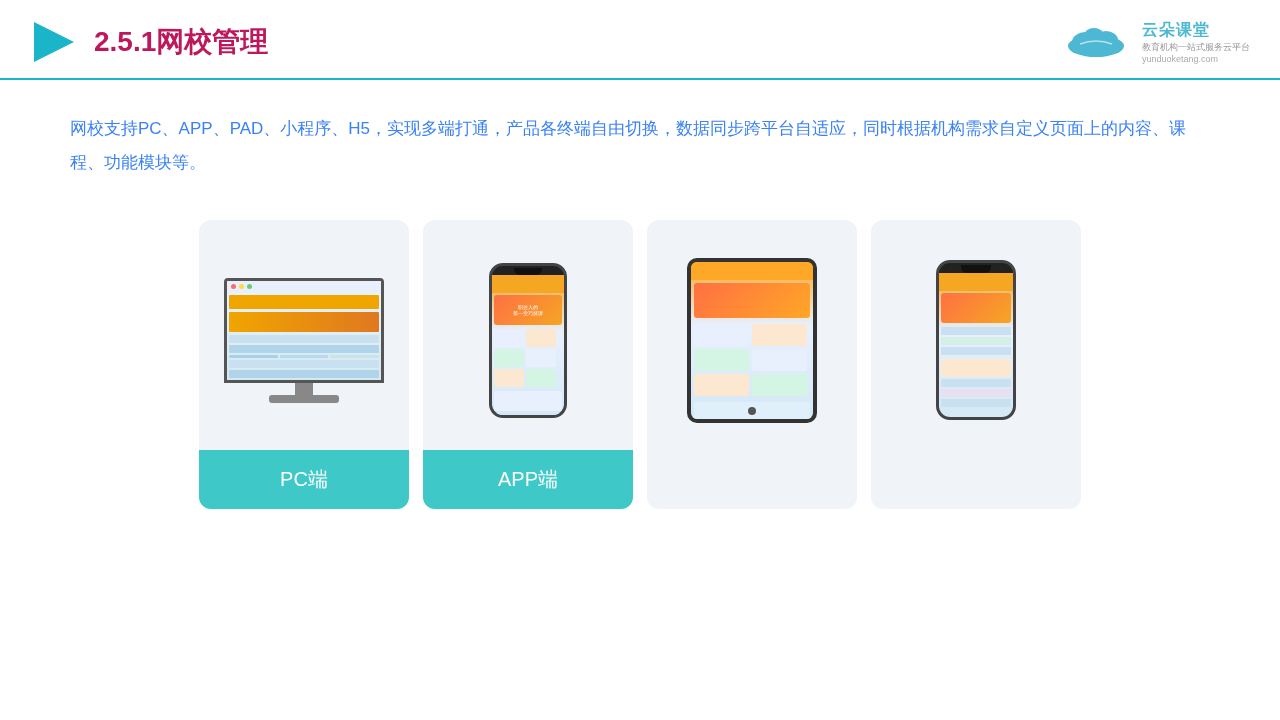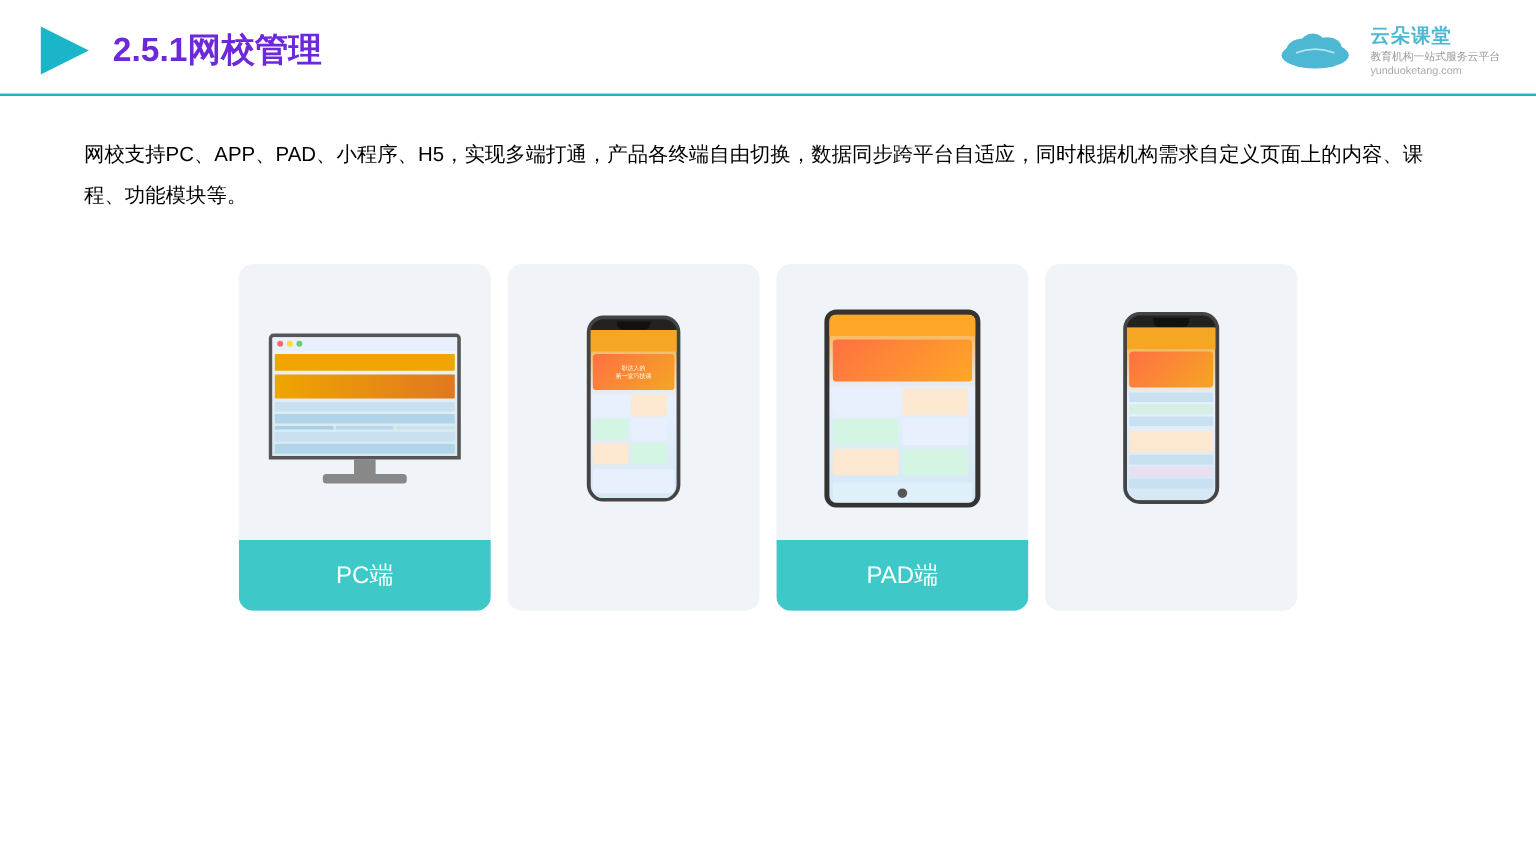--- a/index.html
+++ b/index.html
@@ -25,28 +25,28 @@
       align-items: center;
       gap: 16px;
     }
     .play-icon {
       width: 48px;
       height: 48px;
     }
     .page-title {
       font-size: 28px;
       font-weight: bold;
-      color: #6d28d9;
+      color: #be185d;
     }
 
     
     .description {
       padding: 32px 70px 0 70px;
       font-size: 17px;
-      color: #000000;
+      color: #3b82f6;
       line-height: 2;
     }
 
     
     .cards-container {
       display: flex;
       gap: 14px;
       padding: 30px 60px 30px 60px;
       margin-top: 10px;
       justify-content: center;
@@ -378,20 +378,21 @@
             <div class="ps-item ps-item3"></div>
             <div class="ps-item"></div>
             <div class="ps-item ps-item2"></div>
             <div class="ps-item ps-item3"></div>
           </div>
           <div style="margin:2px;height:20px;background:#e8f0fe;border-radius:2px;"></div>
           <div style="margin:2px;height:15px;background:#d4e8f5;border-radius:2px;"></div>
         </div>
       </div>
     </div>
+    <div class="card-label">APP端</div>
   </div>
 
   <div class="card">
     <div class="card-image-area">
       <div class="tablet-mock">
         <div class="tablet-screen">
           <div class="ts-header"></div>
           <div class="ts-banner"></div>
           <div class="ts-grid">
             <div class="ts-item"></div>
@@ -400,21 +401,20 @@
             <div class="ts-item"></div>
             <div class="ts-item ts-item2"></div>
             <div class="ts-item ts-item3"></div>
           </div>
           <div style="margin:3px;height:18px;background:#e0f0fa;border-radius:2px;"></div>
 
         </div>
         <div class="tablet-home-btn"></div>
       </div>
     </div>
-    <div class="card-label">PAD端</div>
   </div>
 
 
   <div class="card">
     <div class="card-image-area">
       <div class="mini-phone">
         <div class="mini-notch"></div>
         <div class="mini-screen">
           <div class="ms-header"></div>
           <div class="ms-banner"></div>

